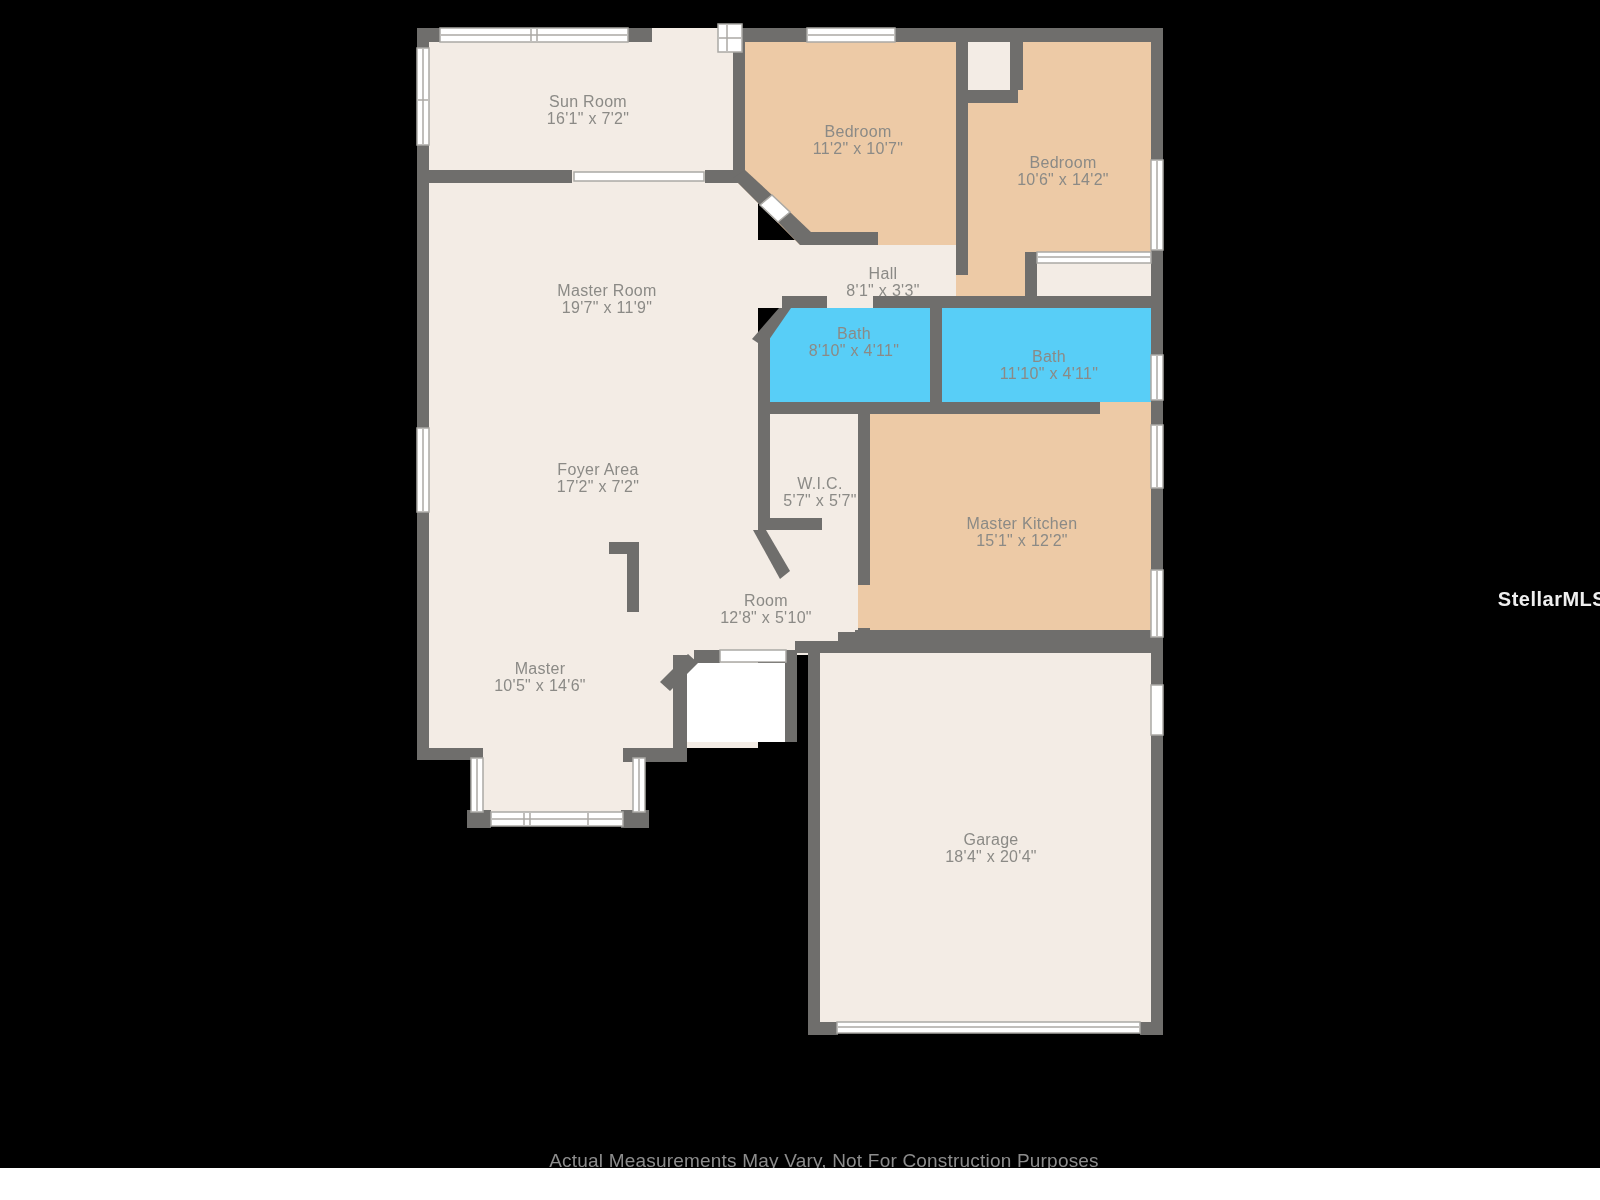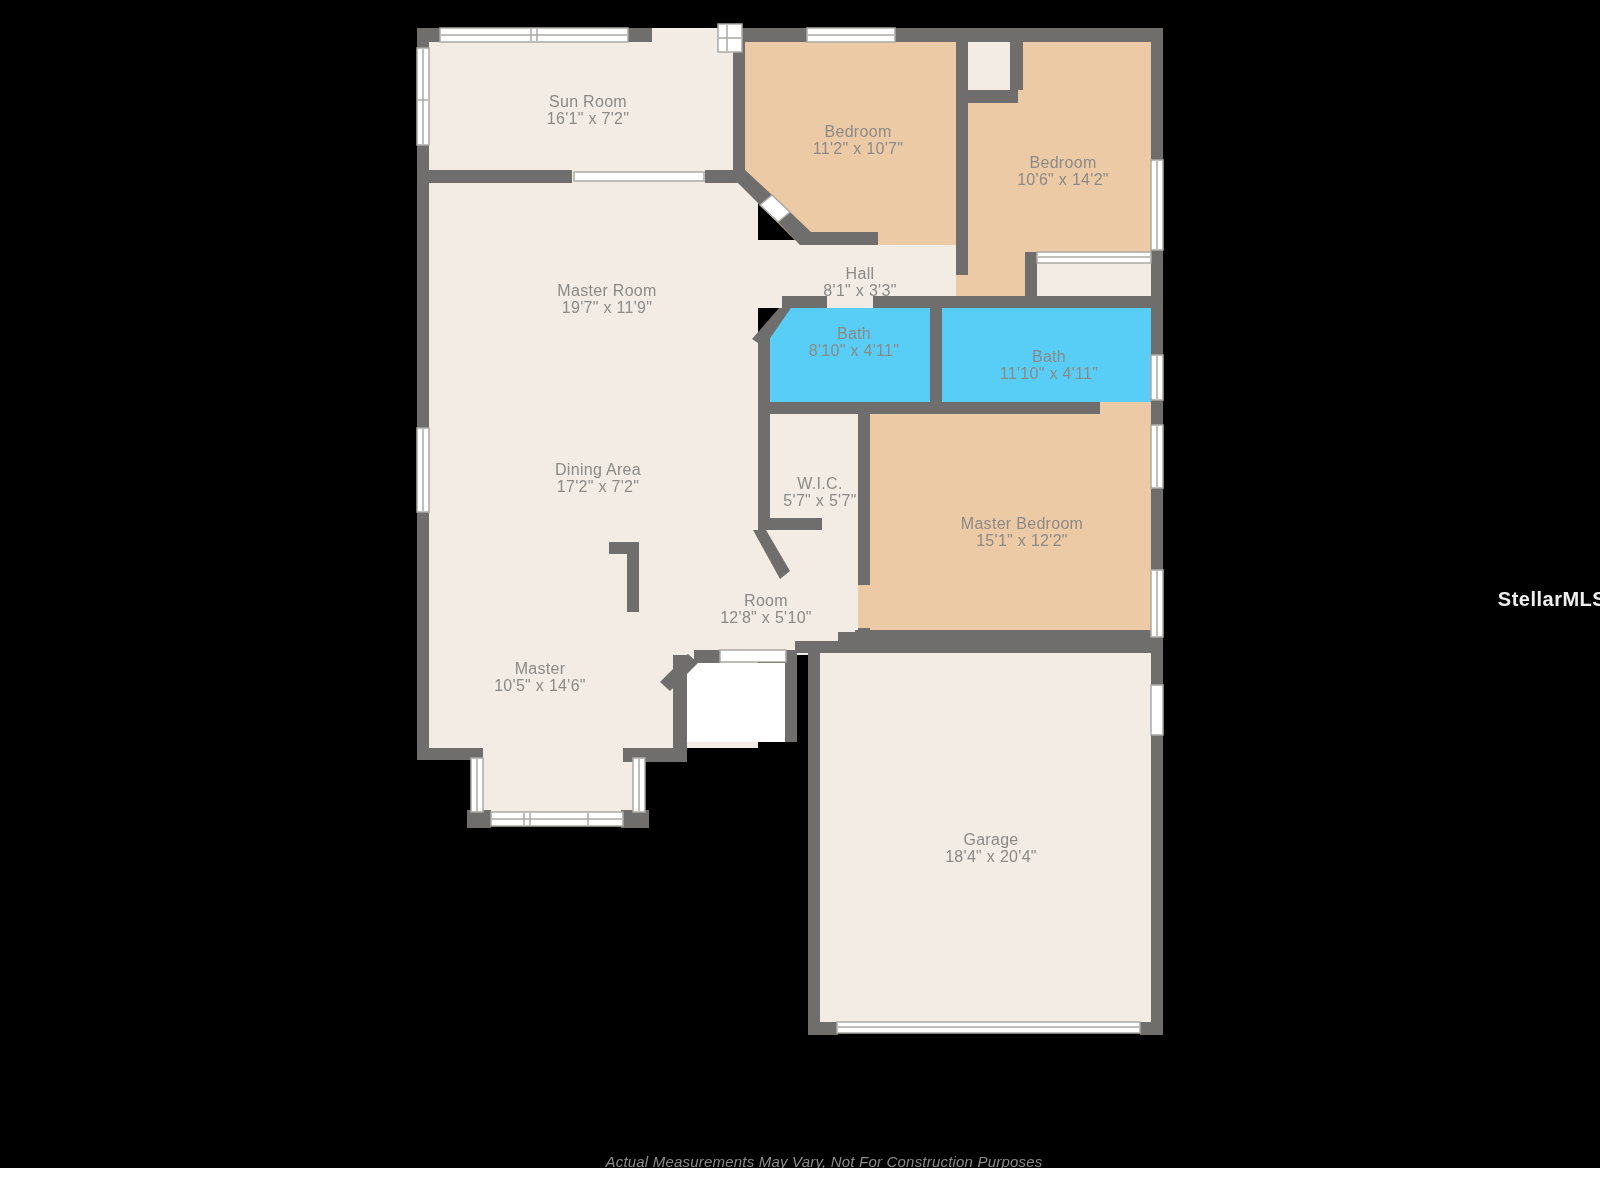--- a/index.html
+++ b/index.html
@@ -8,21 +8,21 @@
     overflow:hidden; font-family:"Liberation Sans", sans-serif;
   }
   .plan-svg { position:absolute; left:0; top:0; }
   .room-label {
     position:absolute; transform:translate(-50%,-50%);
     text-align:center; color:#8b8a86; font-size:16px; line-height:17px;
     letter-spacing:0.3px; white-space:nowrap; pointer-events:none;
   }
   .disclaimer {
     position:absolute; left:824px; top:1161px; transform:translate(-50%,-50%);
-    color:#8c8c8c; font-size:15px; letter-spacing:0.2px; white-space:nowrap;font-style:italic;
+    color:#8c8c8c; font-size:19px; letter-spacing:0.2px; white-space:nowrap;
   }
   .watermark {
     position:absolute; left:1552px; top:599px; transform:translate(-50%,-50%);
     color:#efefef; font-size:20px; font-weight:600; letter-spacing:0.5px; white-space:nowrap;
   }
 </style>
 </head>
 <body>
 
 <div class="canvas">
@@ -186,46 +186,46 @@
     <div>16'1" x 7'2"</div>
   </div>
   <div class="room-label" style="left:858px; top:140px">
     <div>Bedroom</div>
     <div>11'2" x 10'7"</div>
   </div>
   <div class="room-label" style="left:1063px; top:171px">
     <div>Bedroom</div>
     <div>10'6" x 14'2"</div>
   </div>
-  <div class="room-label" style="left:860px; top:282px">
+  <div class="room-label" style="left:883px; top:282px">
     <div>Hall</div>
     <div>8'1" x 3'3"</div>
   </div>
   <div class="room-label" style="left:854px; top:342px">
     <div>Bath</div>
     <div>8'10" x 4'11"</div>
   </div>
   <div class="room-label" style="left:1049px; top:365px">
     <div>Bath</div>
     <div>11'10" x 4'11"</div>
   </div>
   <div class="room-label" style="left:607px; top:299px">
     <div>Master Room</div>
     <div>19'7" x 11'9"</div>
   </div>
   <div class="room-label" style="left:598px; top:478px">
-    <div>Dining Area</div>
+    <div>Foyer Area</div>
     <div>17'2" x 7'2"</div>
   </div>
   <div class="room-label" style="left:820px; top:492px">
     <div>W.I.C.</div>
     <div>5'7" x 5'7"</div>
   </div>
   <div class="room-label" style="left:1022px; top:532px">
-    <div>Master Bedroom</div>
+    <div>Master Kitchen</div>
     <div>15'1" x 12'2"</div>
   </div>
   <div class="room-label" style="left:766px; top:609px">
     <div>Room</div>
     <div>12'8" x 5'10"</div>
   </div>
   <div class="room-label" style="left:540px; top:677px">
     <div>Master</div>
     <div>10'5" x 14'6"</div>
   </div>

